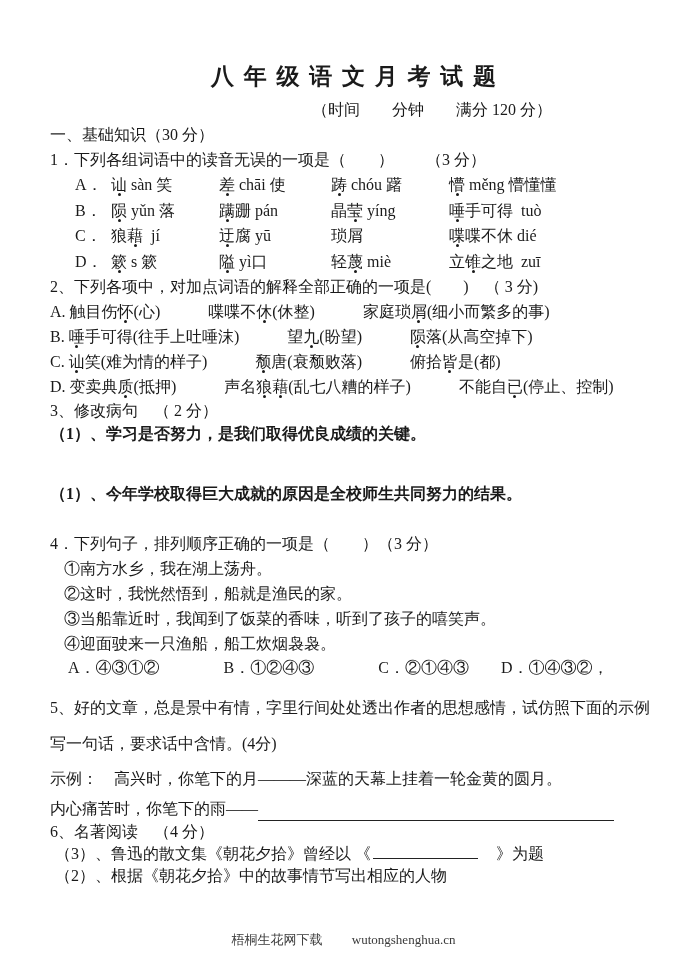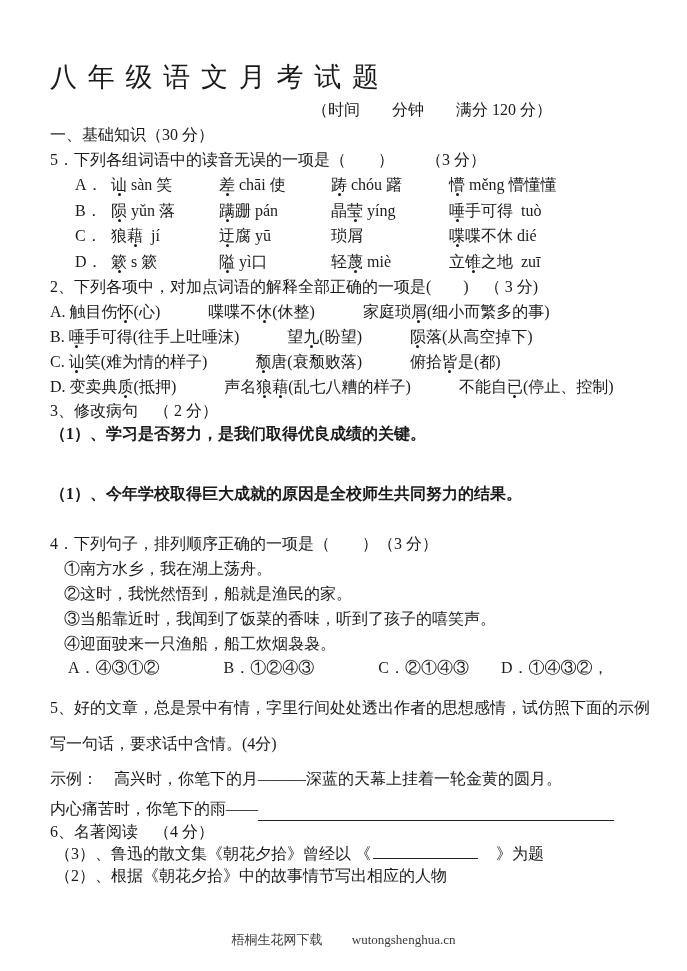--- a/index.html
+++ b/index.html
@@ -9,22 +9,23 @@
     margin:0 auto;
     background:#ffffff;
     color:#1a1a1a;
     font-family:"Liberation Serif","DejaVu Serif",serif;
     font-size:16px;
     overflow:hidden;
   }
   .content{padding:64px 28px 0 50px;}
   .t{white-space:pre-wrap;}
   .title{
-    font-size:27px;
-    font-weight:400;
+    font-size:23px;
+    font-weight:700;
+    text-align:center;
     letter-spacing:2px;
     line-height:26px;
     margin:0 0 8px 0;
   }
   .meta{line-height:24px;padding-left:262px;}
   .section-heading{line-height:25px;}
   .line25{line-height:25px;}
   .line24{line-height:24px;}
   .line23{line-height:23px;}
   .line22{line-height:22px;}
@@ -76,21 +77,21 @@
 </head>
 <body>
 
 <div class="page">
   <div class="content">
 
     <div class="title t">八 年 级 语 文 月 考 试 题</div>
     <div class="meta t">（时间　　分钟　　满分 120 分）</div>
     <div class="section-heading t">一、基础知识（30 分）</div>
 
-    <div class="line25 t">5．下列各组词语中的读音无误的一项是（　　）　　（3 分）</div>
+    <div class="line25 t">1．下列各组词语中的读音无误的一项是（　　）　　（3 分）</div>
     <div class="q1-row">
       <span class="q1-label t">A．</span>
       <span class="q1-c1 t"><span class="emdot">讪</span> sàn 笑</span>
       <span class="q1-c2 t"><span class="emdot">差</span> chāi 使</span>
       <span class="q1-c3 t"><span class="emdot">踌</span> chóu 躇</span>
       <span class="q1-c4 t"><span class="emdot">懵</span> měng 懵懂懂</span>
     </div>
     <div class="q1-row">
       <span class="q1-label t">B．</span>
       <span class="q1-c1 t"><span class="emdot">陨</span> yǔn 落</span>

